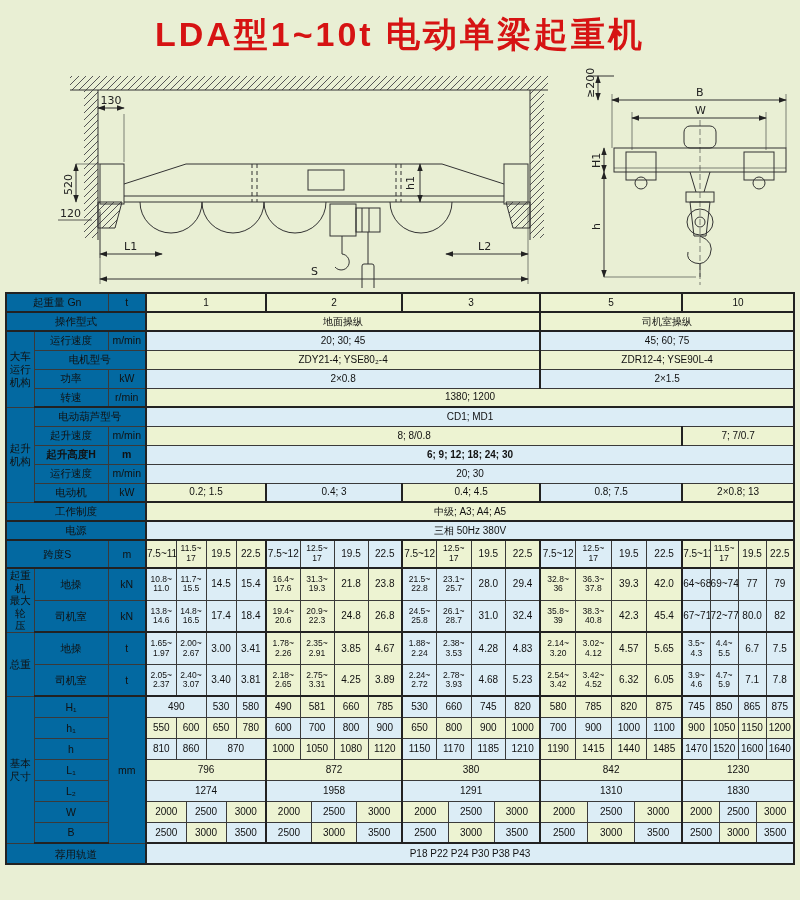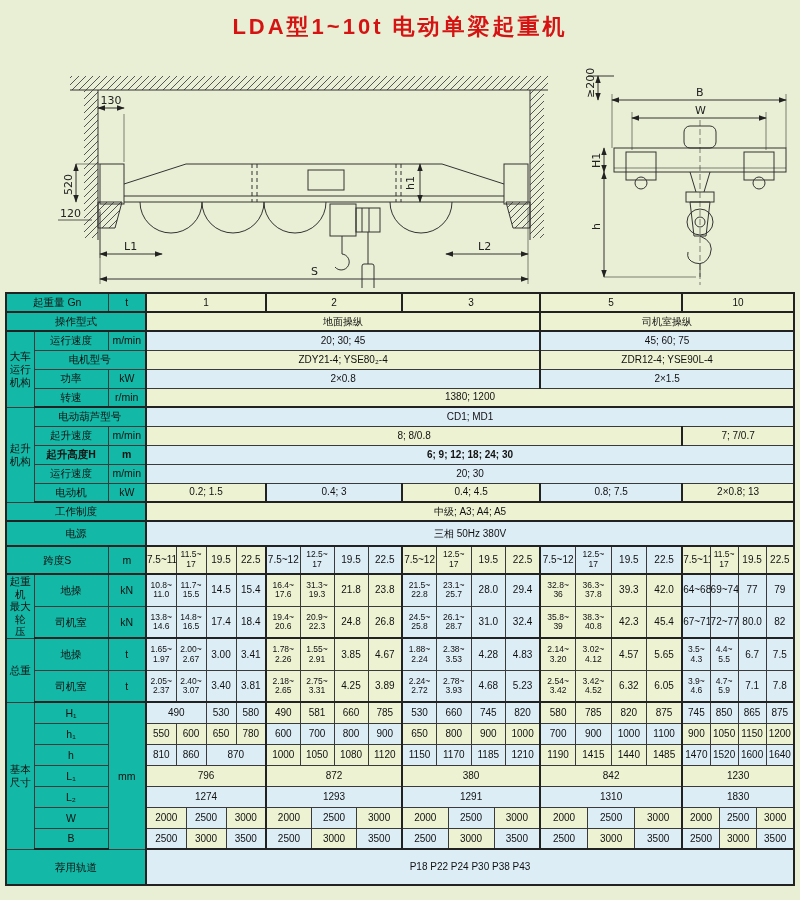--- a/index.html
+++ b/index.html
@@ -4,21 +4,21 @@
 <style>
   html,body{margin:0;padding:0;}
   body{
     width:800px;height:900px;overflow:hidden;
     background:#e9efd4;
     font-family:"Liberation Sans","DejaVu Sans",sans-serif;
     color:#111;
   }
   .title{
     text-align:center;
-    font-size:22px;
+    font-size:34px;
     font-weight:bold;
     letter-spacing:3px;
     color:#d61313;
     padding-top:12px;
     height:38px;
   }
   .drawing-wrap{width:800px;height:238px;}
   svg{display:block;}
   svg text{font-family:"DejaVu Sans","Liberation Sans",sans-serif;font-size:11px;fill:#222;}
   .tbl-wrap{margin:4px 5px 0 5px;}
@@ -31,21 +31,21 @@
   td{
     border:1px solid #3a3a3a;
     text-align:center;
     vertical-align:middle;
     padding:0;
     overflow:hidden;
     white-space:pre-line;
     font-size:10px;
     line-height:1.2;
   }
-  td.c-L{background:#14b8a6;font-size:10.5px;}
+  td.c-L{background:#0369a1;font-size:10.5px;}
   td.c-g{background:#edf3d2;}
   td.c-b{background:#dcedf6;}
   td.fr{font-size:8.5px;line-height:1.12;}
   td.tl{border-left:2px solid #222;}
   tr.sb td{border-bottom:2px solid #222;}
 </style>
 </head>
 <body>
 
 <div class="title">LDA型1~10t 电动单梁起重机</div>
@@ -295,21 +295,21 @@
           <td colspan="12" rowspan="1" class="c-g tl">0.2;  1.5</td>
           <td colspan="12" rowspan="1" class="c-b tl">0.4;  3</td>
           <td colspan="12" rowspan="1" class="c-g tl">0.4;  4.5</td>
           <td colspan="12" rowspan="1" class="c-b tl">0.8;  7.5</td>
           <td colspan="12" rowspan="1" class="c-g tl">2×0.8;  13</td>
         </tr>
         <tr class="sb" style="height: 19px;">
           <td colspan="3" rowspan="1" class="c-L">工作制度</td>
           <td colspan="60" rowspan="1" class="c-g tl">中级;   A3;   A4;   A5</td>
         </tr>
-        <tr class="sb" style="height: 25px; margin-top: 8px;">
+        <tr class="sb" style="height: 19px; margin-top: 8px;">
           <td colspan="3" rowspan="1" class="c-L">电源</td>
           <td colspan="60" rowspan="1" class="c-b tl">三相   50Hz   380V</td>
         </tr>
         <tr class="sb" style="height: 28px;">
           <td colspan="2" rowspan="1" class="c-L">跨度S</td>
           <td colspan="1" rowspan="1" class="c-L">m</td>
           <td colspan="3" rowspan="1" class="c-g tl">7.5~11</td>
           <td colspan="3" rowspan="1" class="c-g fr">11.5~
 17</td>
           <td colspan="3" rowspan="1" class="c-g">19.5</td>
@@ -407,21 +407,21 @@
           <td colspan="1" rowspan="1" class="c-L">地操</td>
           <td colspan="1" rowspan="1" class="c-L">t</td>
           <td colspan="3" rowspan="1" class="c-b fr tl">1.65~
 1.97</td>
           <td colspan="3" rowspan="1" class="c-b fr">2.00~
 2.67</td>
           <td colspan="3" rowspan="1" class="c-b">3.00</td>
           <td colspan="3" rowspan="1" class="c-b">3.41</td>
           <td colspan="3" rowspan="1" class="c-g fr tl">1.78~
 2.26</td>
-          <td colspan="3" rowspan="1" class="c-g fr">1.55~
+          <td colspan="3" rowspan="1" class="c-g fr">2.35~
 2.91</td>
           <td colspan="3" rowspan="1" class="c-g">3.85</td>
           <td colspan="3" rowspan="1" class="c-g">4.67</td>
           <td colspan="3" rowspan="1" class="c-b fr tl">1.88~
 2.24</td>
           <td colspan="3" rowspan="1" class="c-b fr">2.38~
 3.53</td>
           <td colspan="3" rowspan="1" class="c-b">4.28</td>
           <td colspan="3" rowspan="1" class="c-b">4.83</td>
           <td colspan="3" rowspan="1" class="c-g fr tl">2.14~
@@ -545,21 +545,21 @@
           <td colspan="1" rowspan="1" class="c-L">L₁</td>
           <td colspan="12" rowspan="1" class="c-g tl">796</td>
           <td colspan="12" rowspan="1" class="c-g tl">872</td>
           <td colspan="12" rowspan="1" class="c-g tl">380</td>
           <td colspan="12" rowspan="1" class="c-g tl">842</td>
           <td colspan="12" rowspan="1" class="c-g tl">1230</td>
         </tr>
         <tr style="height: 21px;">
           <td colspan="1" rowspan="1" class="c-L">L₂</td>
           <td colspan="12" rowspan="1" class="c-b tl">1274</td>
-          <td colspan="12" rowspan="1" class="c-b tl">1293</td>
+          <td colspan="12" rowspan="1" class="c-b tl">1958</td>
           <td colspan="12" rowspan="1" class="c-b tl">1291</td>
           <td colspan="12" rowspan="1" class="c-b tl">1310</td>
           <td colspan="12" rowspan="1" class="c-b tl">1830</td>
         </tr>
         <tr style="height: 21px;">
           <td colspan="1" rowspan="1" class="c-L">W</td>
           <td colspan="4" rowspan="1" class="c-g tl">2000</td>
           <td colspan="4" rowspan="1" class="c-b">2500</td>
           <td colspan="4" rowspan="1" class="c-g">3000</td>
           <td colspan="4" rowspan="1" class="c-g tl">2000</td>
@@ -586,19 +586,19 @@
           <td colspan="4" rowspan="1" class="c-b tl">2500</td>
           <td colspan="4" rowspan="1" class="c-g">3000</td>
           <td colspan="4" rowspan="1" class="c-b">3500</td>
           <td colspan="4" rowspan="1" class="c-b tl">2500</td>
           <td colspan="4" rowspan="1" class="c-g">3000</td>
           <td colspan="4" rowspan="1" class="c-b">3500</td>
           <td colspan="4" rowspan="1" class="c-b tl">2500</td>
           <td colspan="4" rowspan="1" class="c-g">3000</td>
           <td colspan="4" rowspan="1" class="c-b">3500</td>
         </tr>
-        <tr style="height: 36px;">
+        <tr style="height: 21px;">
           <td colspan="3" rowspan="1" class="c-L">荐用轨道</td>
           <td colspan="60" rowspan="1" class="c-b tl">P18   P22   P24   P30   P38   P43</td>
         </tr>
       </tbody>
   </table>
 </div>
 
 </body></html>

